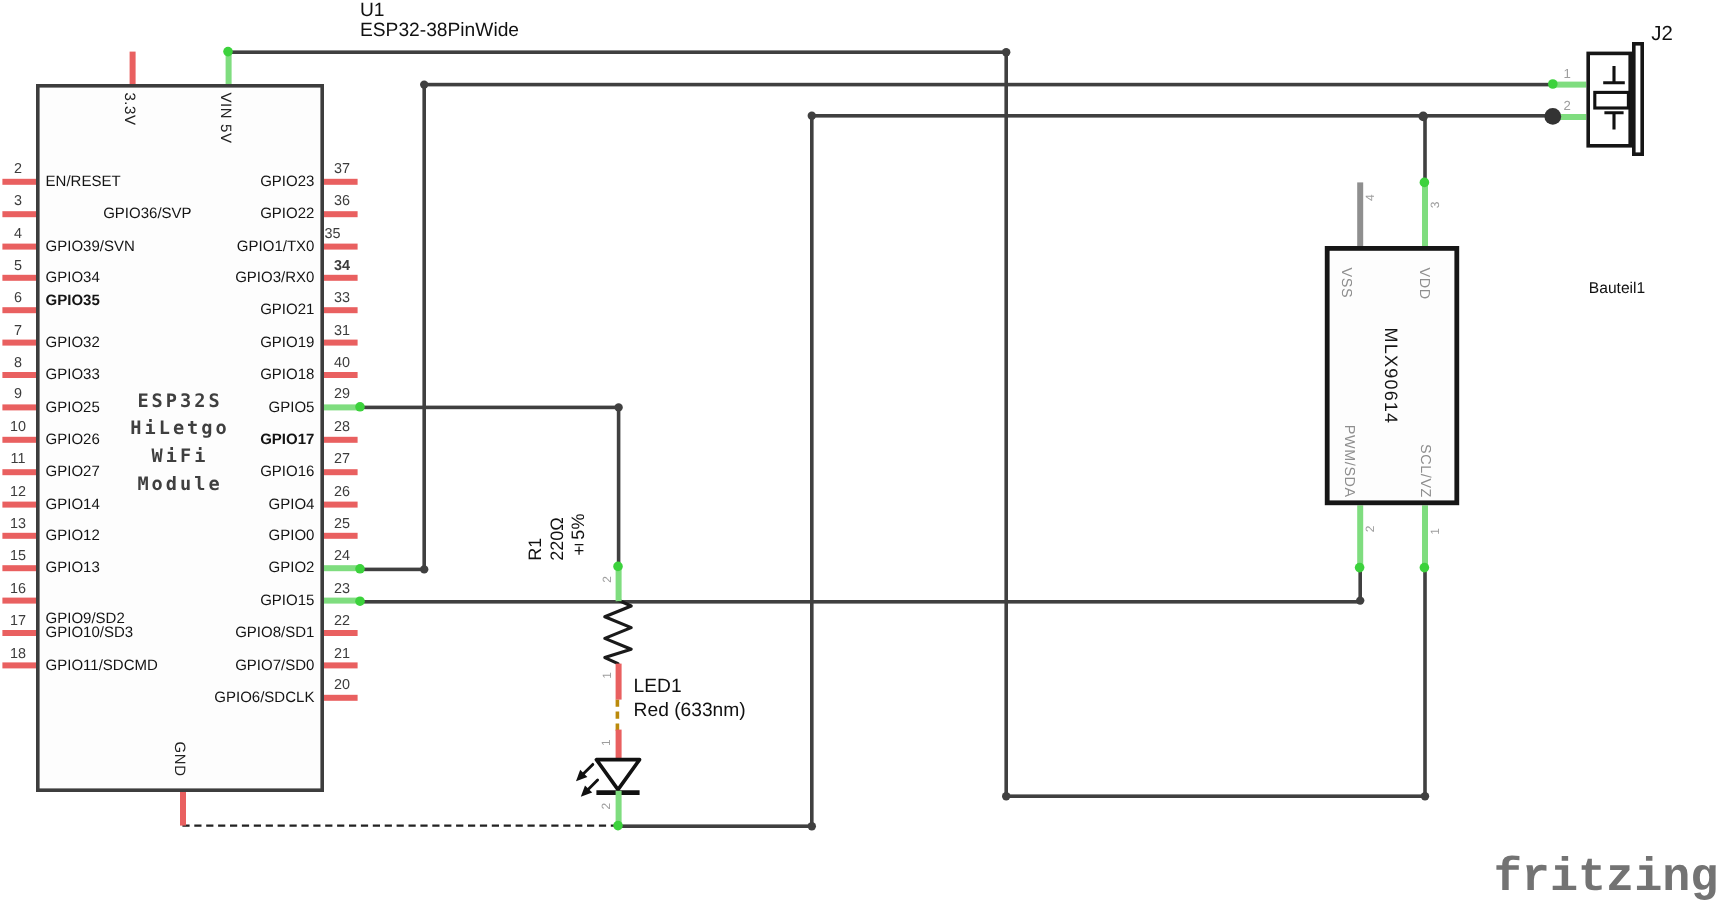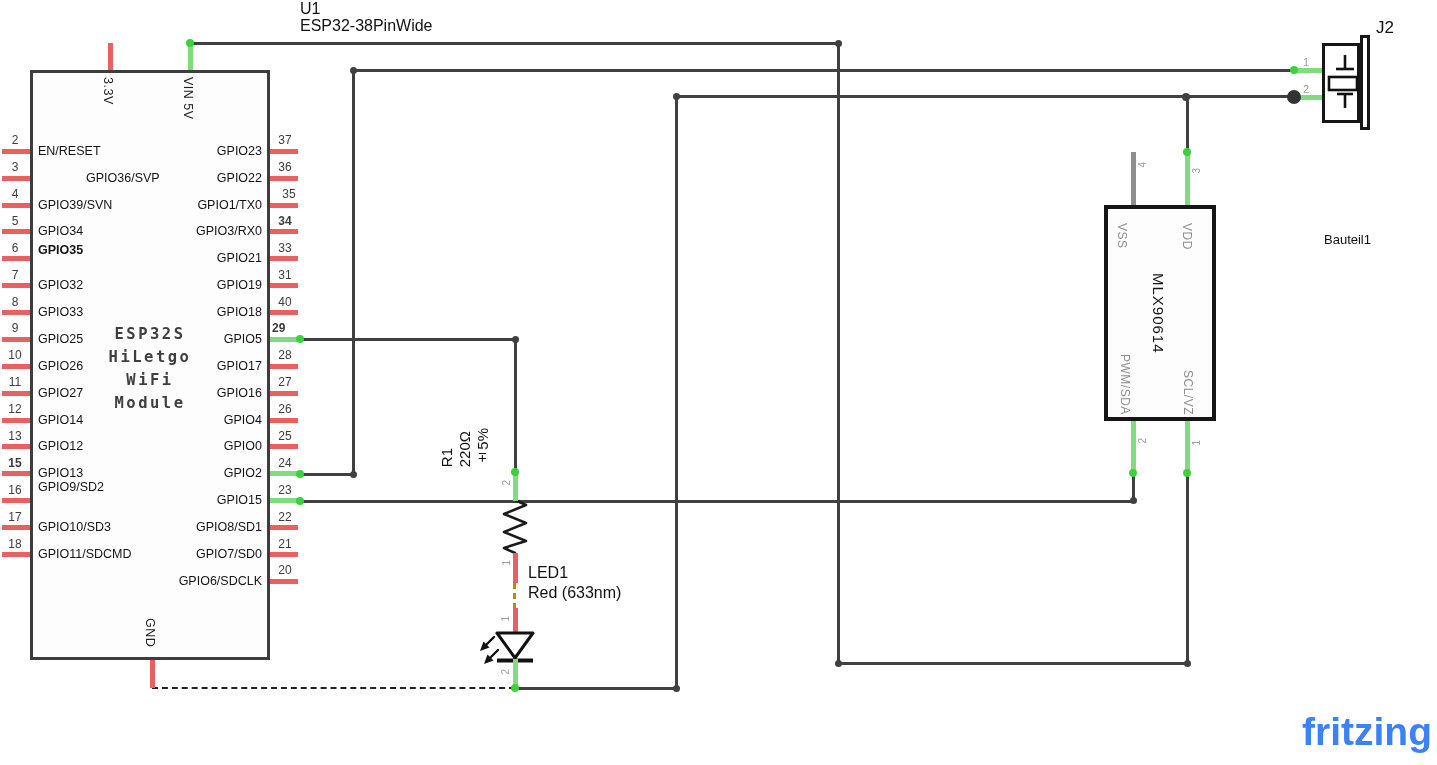--- a/index.html
+++ b/index.html
@@ -25,21 +25,21 @@
   .toplabel{position:absolute;font-size:12.5px;color:#222;letter-spacing:.5px;}
   .reflabel{position:absolute;font-size:16px;color:#111;line-height:18px;white-space:nowrap;}
   .mono-title{position:absolute;left:40px;width:220px;text-align:center;
               font-family:"DejaVu Sans Mono",monospace;font-weight:bold;
               font-size:15.5px;color:#3f3f3f;letter-spacing:2.5px;white-space:nowrap;}
   .graylabel{position:absolute;font-size:12px;color:#8e8e8e;letter-spacing:.5px;}
   .tinynum{position:absolute;font-size:10px;color:#9e9e9e;}
   .dash-black{position:absolute;border-top:2px dashed #222;}
   .dash-gold{position:absolute;border-left:3px dashed #bb8a0b;}
   .watermark{position:absolute;right:5px;top:710px;font-size:39px;font-weight:bold;
-             color:#3b82f6;letter-spacing:0px;font-family:Liberation Sans, sans-serif;}
+             color:#737373;letter-spacing:0px;font-family:Liberation Mono, monospace;}
   svg{position:absolute;overflow:visible;}
 </style>
 </head>
 <body>
 
 <div class="canvas">
 
   <div id="wires-layer">
       <div class="wh" style="left: 190px; top: 41.5px; width: 648px;"></div>
       <div class="wv" style="left: 836.5px; top: 43px; height: 620px;"></div>
@@ -109,58 +109,58 @@
       <div class="stub red" style="left: 2px; top: 390.72px; width: 28px; height: 5px;"></div>
       <div class="pnum" style="left: 2px; top: 375.22px; width: 26px; text-align: center;">11</div>
       <div class="plabel" style="left: 38px; top: 385.72px;">GPIO27</div>
       <div class="stub red" style="left: 2px; top: 417.6px; width: 28px; height: 5px;"></div>
       <div class="pnum" style="left: 2px; top: 402.1px; width: 26px; text-align: center;">12</div>
       <div class="plabel" style="left: 38px; top: 412.6px;">GPIO14</div>
       <div class="stub red" style="left: 2px; top: 444.48px; width: 28px; height: 5px;"></div>
       <div class="pnum" style="left: 2px; top: 428.98px; width: 26px; text-align: center;">13</div>
       <div class="plabel" style="left: 38px; top: 439.48px;">GPIO12</div>
       <div class="stub red" style="left: 2px; top: 471.36px; width: 28px; height: 5px;"></div>
-      <div class="pnum" style="left: 2px; top: 455.86px; width: 26px; text-align: center; font-weight: bold;">15</div>
+      <div class="pnum" style="left: 2px; top: 455.86px; width: 26px; text-align: center;">15</div>
       <div class="plabel" style="left: 38px; top: 466.36px;">GPIO13</div>
       <div class="stub red" style="left: 2px; top: 498.24px; width: 28px; height: 5px;"></div>
       <div class="pnum" style="left: 2px; top: 482.74px; width: 26px; text-align: center;">16</div>
-      <div class="plabel" style="left: 38px; top: 480px; text-align: center;">GPIO9/SD2</div>
+      <div class="plabel" style="left: 38px; top: 508px; text-align: center;">GPIO9/SD2</div>
       <div class="stub red" style="left: 2px; top: 525.12px; width: 28px; height: 5px;"></div>
       <div class="pnum" style="left: 2px; top: 509.62px; width: 26px; text-align: center;">17</div>
       <div class="plabel" style="left: 38px; top: 520.12px;">GPIO10/SD3</div>
       <div class="stub red" style="left: 2px; top: 552px; width: 28px; height: 5px;"></div>
       <div class="pnum" style="left: 2px; top: 536.5px; width: 26px; text-align: center;">18</div>
       <div class="plabel" style="left: 38px; top: 547px;">GPIO11/SDCMD</div>
       <div class="stub red" style="left: 270px; top: 148.8px; width: 28px; height: 5px;"></div>
       <div class="pnum" style="left: 272px; top: 133.3px; width: 26px; text-align: center;">37</div>
       <div class="plabel" style="left: 130px; top: 143.8px; width: 132px; text-align: right;">GPIO23</div>
       <div class="stub red" style="left: 270px; top: 175.68px; width: 28px; height: 5px;"></div>
       <div class="pnum" style="left: 272px; top: 160.18px; width: 26px; text-align: center;">36</div>
       <div class="plabel" style="left: 130px; top: 170.68px; width: 132px; text-align: right;">GPIO22</div>
       <div class="stub red" style="left: 270px; top: 202.56px; width: 28px; height: 5px;"></div>
-      <div class="pnum" style="left: 276px; top: 187.06px; width: 26px; text-align: center;">35</div>
+      <div class="pnum" style="left: 264px; top: 187.06px; width: 26px; text-align: center;">35</div>
       <div class="plabel" style="left: 130px; top: 197.56px; width: 132px; text-align: right;">GPIO1/TX0</div>
       <div class="stub red" style="left: 270px; top: 229.44px; width: 28px; height: 5px;"></div>
       <div class="pnum" style="left: 272px; top: 213.94px; width: 26px; text-align: center; font-weight: bold;">34</div>
       <div class="plabel" style="left: 130px; top: 224.44px; width: 132px; text-align: right;">GPIO3/RX0</div>
       <div class="stub red" style="left: 270px; top: 256.32px; width: 28px; height: 5px;"></div>
       <div class="pnum" style="left: 272px; top: 240.82px; width: 26px; text-align: center;">33</div>
       <div class="plabel" style="left: 130px; top: 251.32px; width: 132px; text-align: right;">GPIO21</div>
       <div class="stub red" style="left: 270px; top: 283.2px; width: 28px; height: 5px;"></div>
       <div class="pnum" style="left: 272px; top: 267.7px; width: 26px; text-align: center;">31</div>
       <div class="plabel" style="left: 130px; top: 278.2px; width: 132px; text-align: right;">GPIO19</div>
       <div class="stub red" style="left: 270px; top: 310.08px; width: 28px; height: 5px;"></div>
       <div class="pnum" style="left: 272px; top: 294.58px; width: 26px; text-align: center;">40</div>
       <div class="plabel" style="left: 130px; top: 305.08px; width: 132px; text-align: right;">GPIO18</div>
       <div class="stub green" style="left: 270px; top: 336.96px; width: 28px; height: 5px;"></div>
-      <div class="pnum" style="left: 272px; top: 321.46px; width: 26px;  font-weight: bold;">29</div>
+      <div class="pnum" style="left: 272px; top: 321.46px; width: 26px; text-align: center;">29</div>
       <div class="plabel" style="left: 130px; top: 331.96px; width: 132px; text-align: right;">GPIO5</div>
       <div class="stub red" style="left: 270px; top: 363.84px; width: 28px; height: 5px;"></div>
       <div class="pnum" style="left: 272px; top: 348.34px; width: 26px; text-align: center;">28</div>
-      <div class="plabel" style="left: 130px; top: 358.84px; width: 132px; text-align: right;">GPIO17</div>
+      <div class="plabel" style="left: 130px; top: 358.84px; width: 132px; text-align: right; font-weight: bold;">GPIO17</div>
       <div class="stub red" style="left: 270px; top: 390.72px; width: 28px; height: 5px;"></div>
       <div class="pnum" style="left: 272px; top: 375.22px; width: 26px; text-align: center;">27</div>
       <div class="plabel" style="left: 130px; top: 385.72px; width: 132px; text-align: right;">GPIO16</div>
       <div class="stub red" style="left: 270px; top: 417.6px; width: 28px; height: 5px;"></div>
       <div class="pnum" style="left: 272px; top: 402.1px; width: 26px; text-align: center;">26</div>
       <div class="plabel" style="left: 130px; top: 412.6px; width: 132px; text-align: right;">GPIO4</div>
       <div class="stub red" style="left: 270px; top: 444.48px; width: 28px; height: 5px;"></div>
       <div class="pnum" style="left: 272px; top: 428.98px; width: 26px; text-align: center;">25</div>
       <div class="plabel" style="left: 130px; top: 439.48px; width: 132px; text-align: right;">GPIO0</div>
       <div class="stub green" style="left: 270px; top: 471.36px; width: 28px; height: 5px;"></div>

